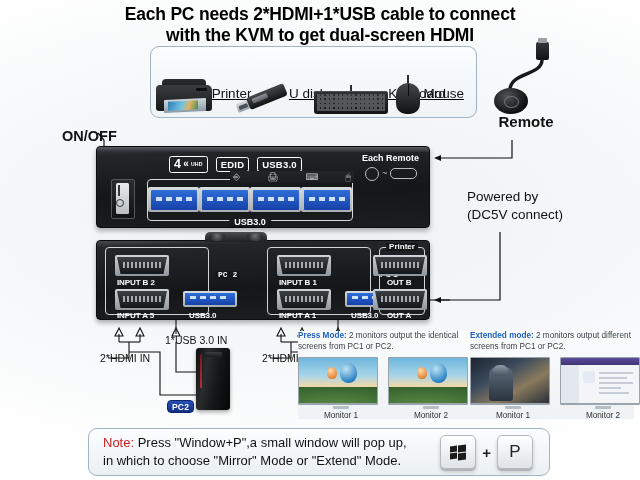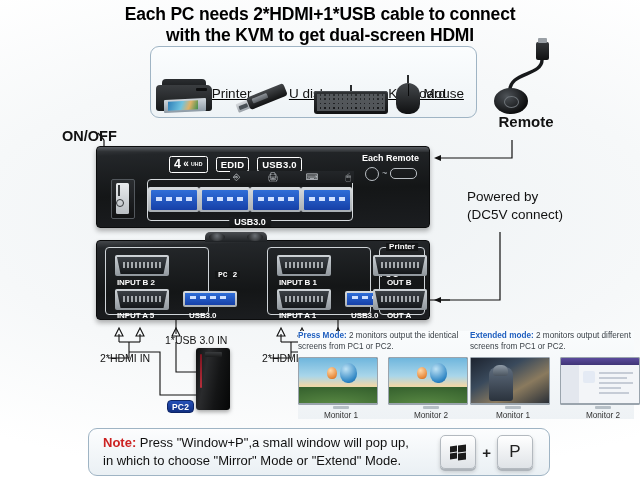--- a/index.html
+++ b/index.html
@@ -250,21 +250,21 @@
 
   
   .note{
     left:88px;top:428px;width:462px;height:48px;
     border:1.4px solid #9fb4c4;border-radius:9px;
     background:linear-gradient(180deg,#fcfdfe,#eaf0f4);
     box-sizing:border-box;
     display:flex;align-items:center;
   }
   .note-text{font-size:13px;color:#111;line-height:1.42;padding-left:14px;flex:1;}
-  .note-text .kw{color:#cc2222;font-weight:bold;}
+  .note-text .kw{color:#cc2222;font-weight:normal;}
   .keys-wrap{display:flex;align-items:center;gap:6px;padding-right:16px;}
   .keycap{width:34px;height:32px;border-radius:5px;
     background:linear-gradient(180deg,#ffffff,#dfe3e7);
     border:1px solid #b3b9bf;box-shadow:0 2px 0 #aeb4ba,0 3px 4px rgba(0,0,0,.18);
     display:flex;align-items:center;justify-content:center;
     font-size:17px;color:#222;}
   .plus{font-size:15px;color:#222;font-weight:bold;}
   .winglyph{width:17px;height:15px;position:relative;}
   .winglyph i{position:absolute;background:#1b1b1b;display:block;}
   .winglyph i:nth-child(1){left:0;top:1.4px;width:7.4px;height:6.2px;transform:skewY(-7deg);}

